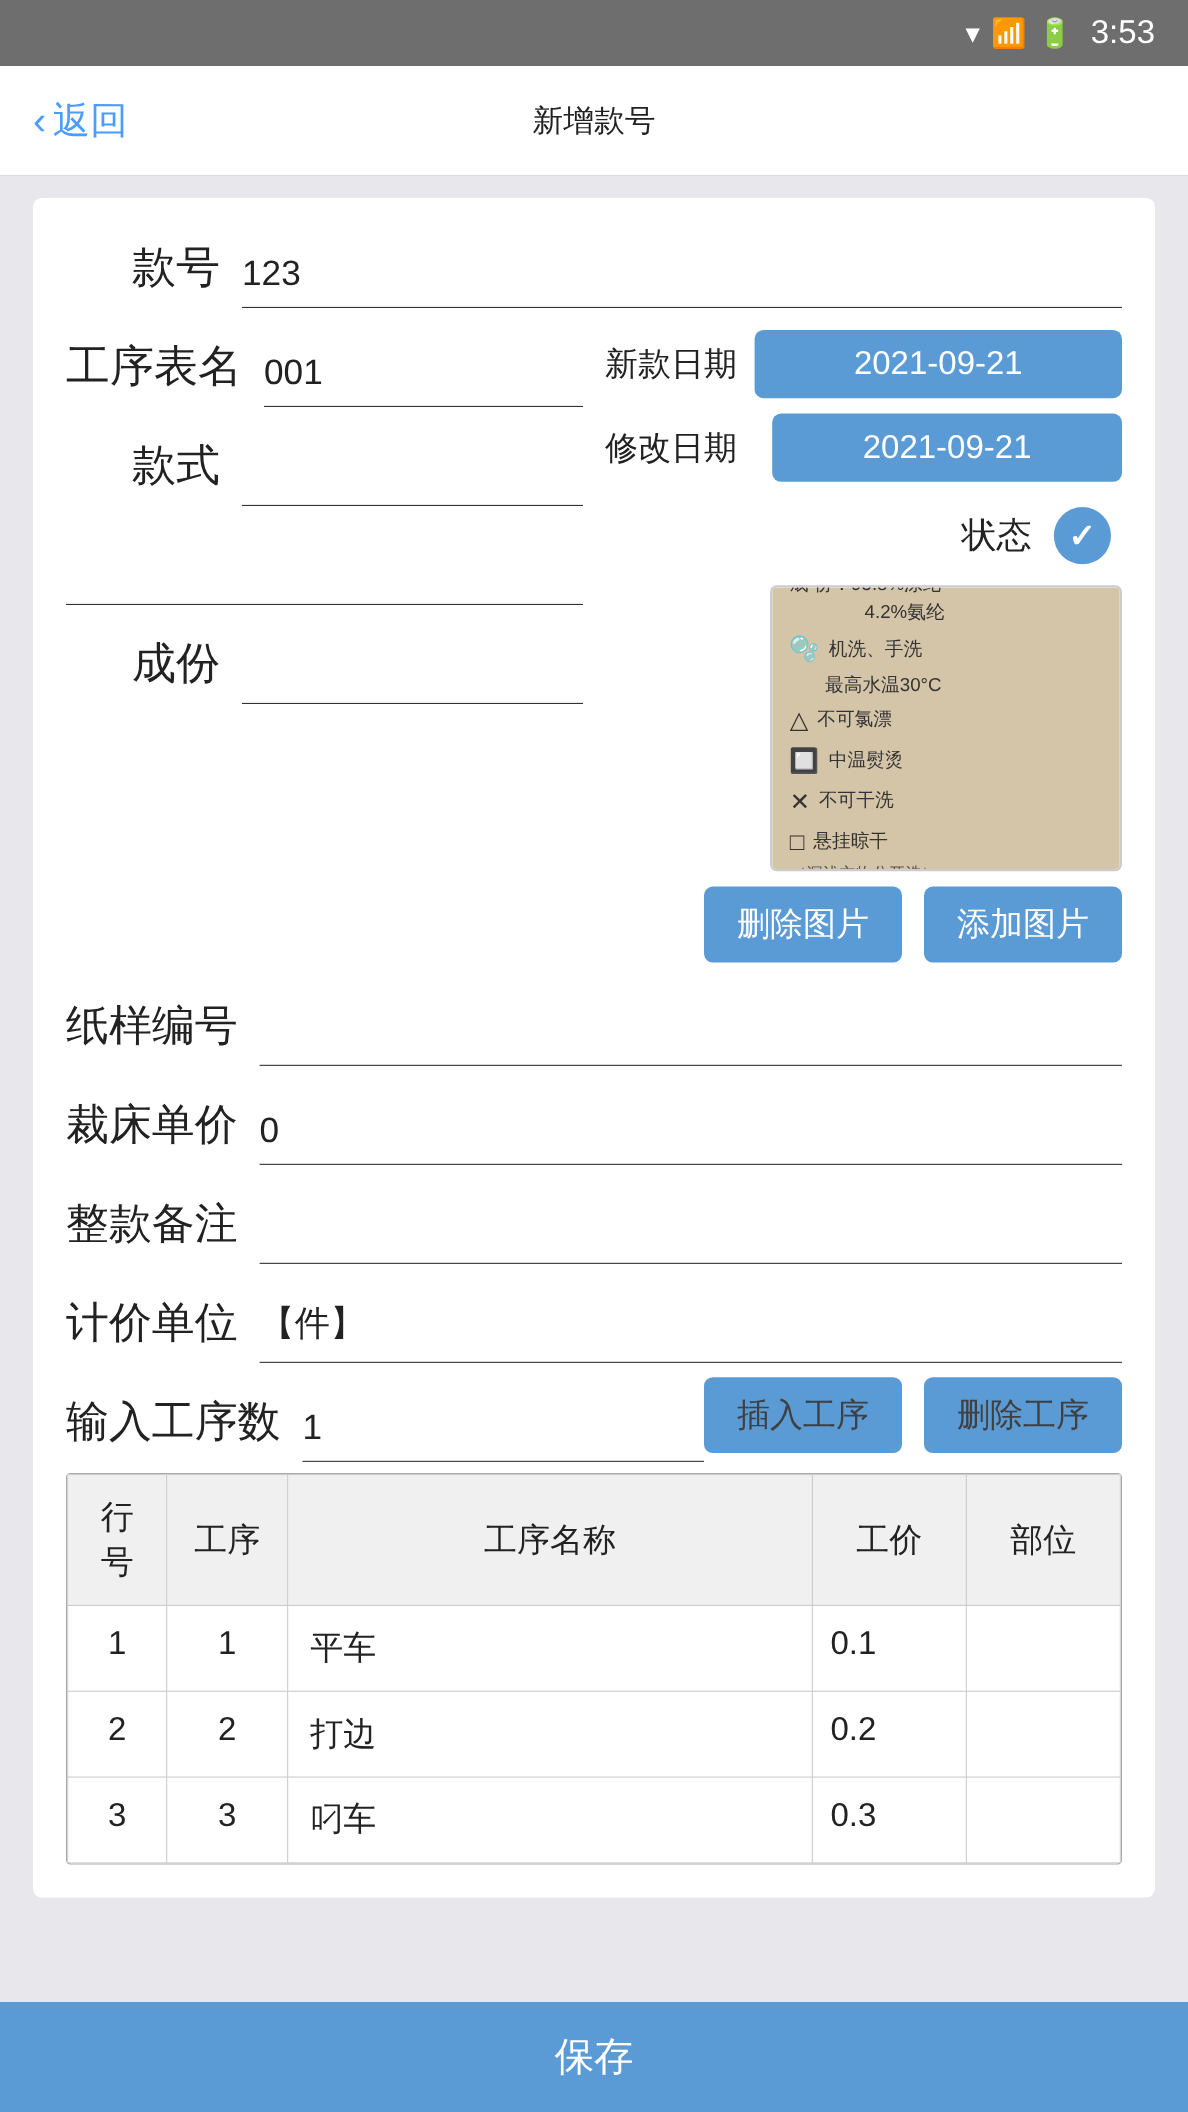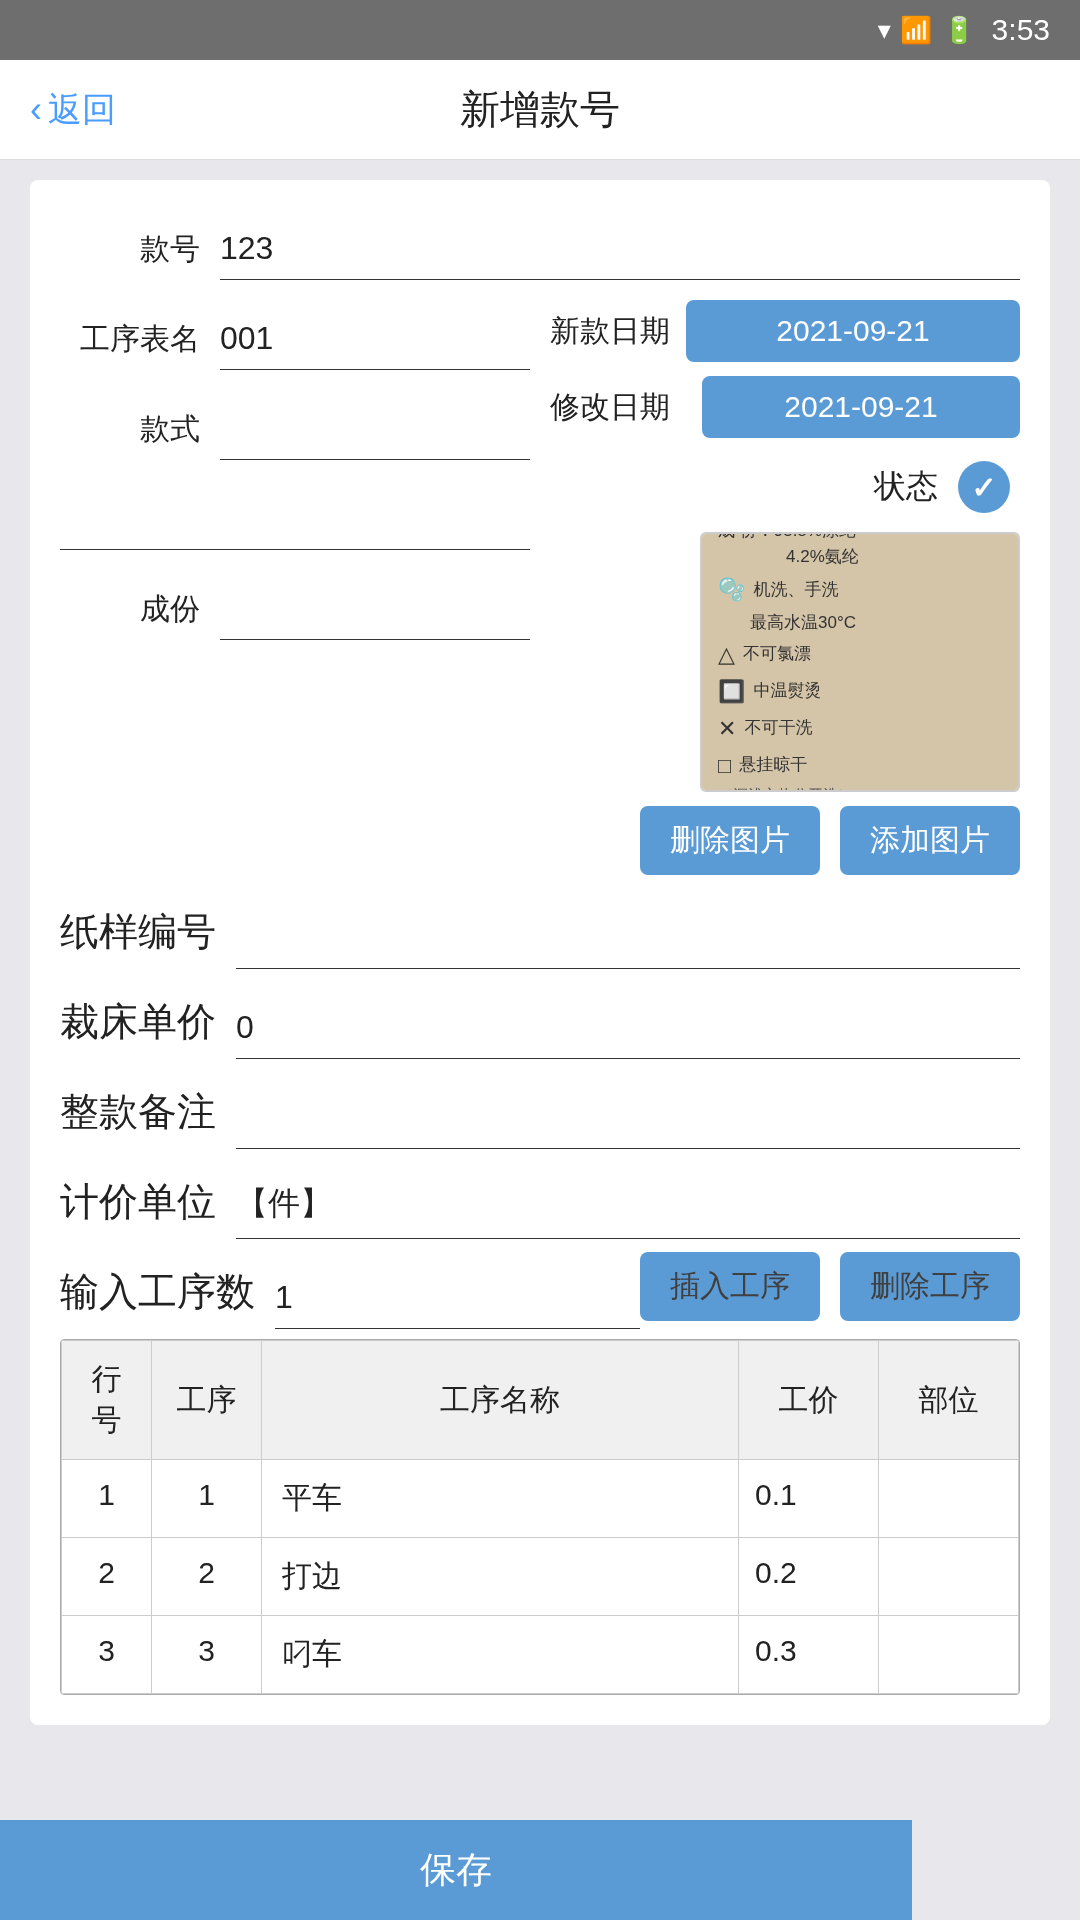--- a/index.html
+++ b/index.html
@@ -55,21 +55,21 @@
       font-size: 34px;
       display: flex;
       align-items: center;
       gap: 6px;
       cursor: pointer;
     }
     .back-arrow {
       font-size: 36px;
     }
     .page-title {
-      font-size: 40px;
+      font-size: 28px;
       font-weight: 500;
       color: #222;
     }
 
     
     .content {
       background: #e8e8ec;
       padding: 20px 30px;
     }
 
@@ -83,21 +83,21 @@
 
     .form-row {
       display: flex;
       align-items: flex-end;
       margin-bottom: 10px;
       min-height: 80px;
     }
 
     .form-label {
       color: #222;
-      font-size: 30px;
+      font-size: 40px;
       white-space: nowrap;
       min-width: 160px;
       text-align: right;
       padding-right: 20px;
       padding-bottom: 10px;
     }
 
     .form-input-wrap {
       flex: 1;
       border-bottom: 1.5px solid #333;
@@ -282,21 +282,21 @@
     td.name-cell {
       text-align: left;
       padding-left: 20px;
     }
 
     
     .save-bar {
       position: fixed;
       bottom: 0;
       left: 0;
-      width: 912px;
+      width: 1080px;
       background: #5b9bd5;
       height: 100px;
       display: flex;
       align-items: center;
       justify-content: center;
       cursor: pointer;
     }
     .save-label {
       color: white;
       font-size: 36px;

